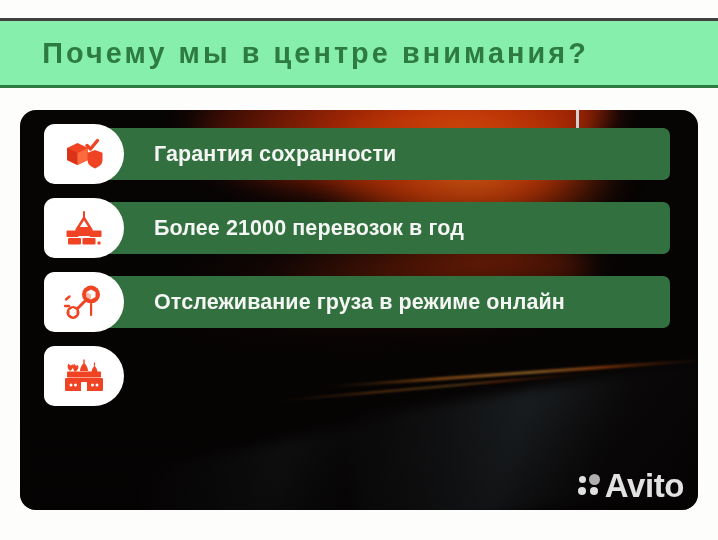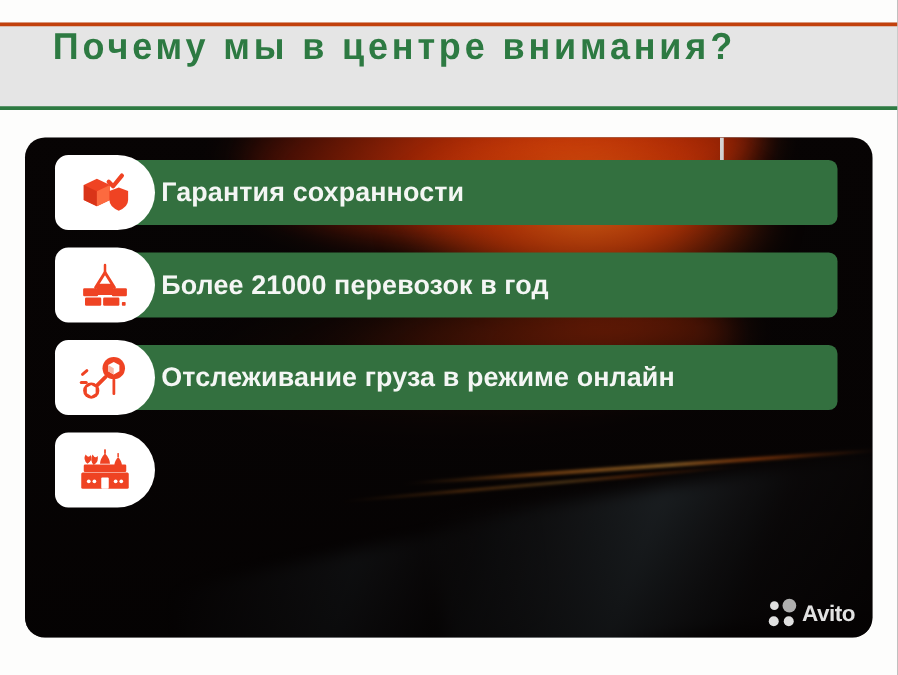--- a/index.html
+++ b/index.html
@@ -17,24 +17,25 @@
   }
 
   
   .header-block {
     position: absolute;
     left: 0;
     top: 18px;
     width: 718px;
     height: 70px;
     box-sizing: border-box;
-    border-top: 3px solid #c2410c;
+    border-top: 3px solid #404040;
     border-bottom: 3px solid #2d7a42;
-    background: #e5e5e5;
+    background: #86efac;
     display: flex;
+    align-items: center;
   }
   .page-title {
     margin: 0;
     padding-left: 44px;
     font-family: "Liberation Sans", sans-serif;
     font-size: 30px;
     font-weight: 700;
     letter-spacing: 3.2px;
     color: #2d7a42;
     white-space: nowrap;
@@ -127,21 +128,21 @@
     left: 46px;
     top: 0;
     width: 604px;
     height: 52px;
     background: #33703f;
     border-radius: 7px;
     display: flex;
     align-items: center;
   }
   .feature-label {
-    margin-left: 63px;
+    margin-left: 88px;
     color: #f4f6f4;
     font-family: "Liberation Sans", sans-serif;
     font-size: 21.5px;
     font-weight: 700;
     letter-spacing: 0.1px;
     white-space: nowrap;
   }
   .icon-badge {
     position: absolute;
     left: 24px;
@@ -180,21 +181,21 @@
     display: block;
     border-radius: 50%;
     background: #f2f2f2;
   }
   .avito-dots i.d1 { width: 7px;  height: 7px; }
   .avito-dots i.d2 { width: 11px; height: 11px; background: #bdbdbd; }
   .avito-dots i.d3 { width: 8px;  height: 8px; }
   .avito-dots i.d4 { width: 8px;  height: 8px; }
   .avito-word {
     font-family: "Liberation Sans", sans-serif;
-    font-size: 18px;
+    font-size: 33px;
     font-weight: 700;
     color: #f4f4f4;
     letter-spacing: -0.4px;
     line-height: 1;
   }
 </style>
 </head>
 <body>
 
 <div class="header-block">

